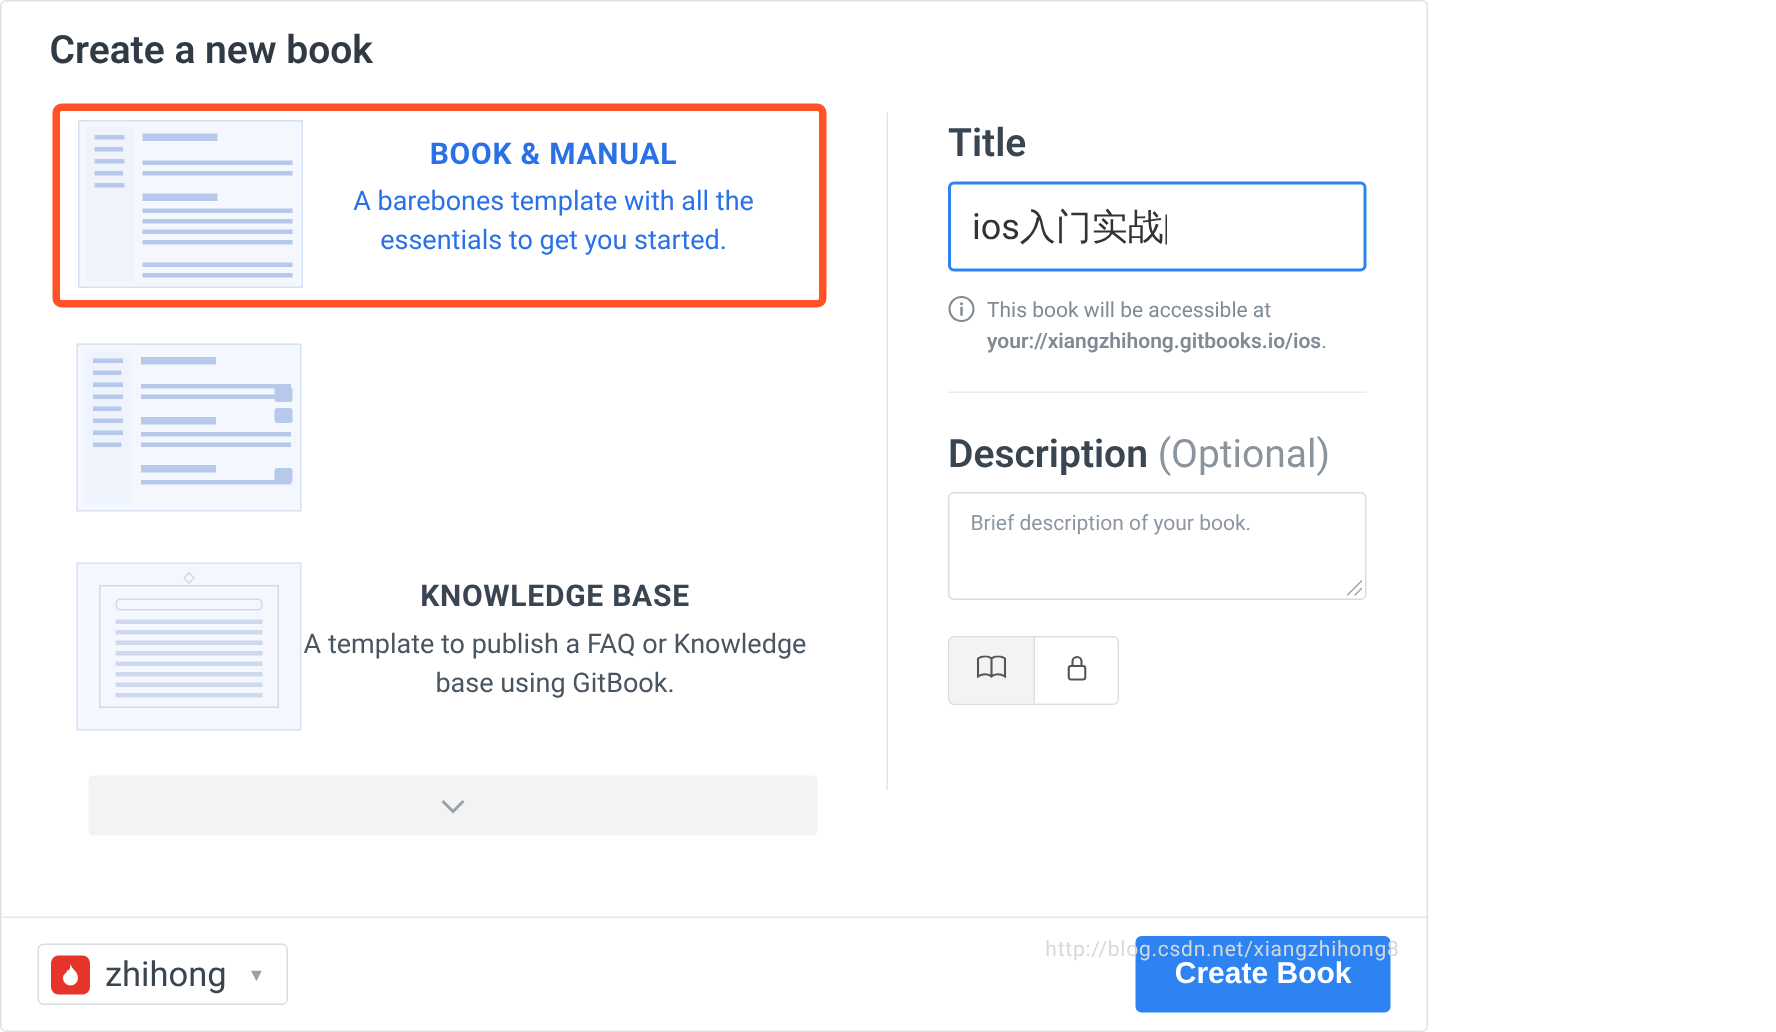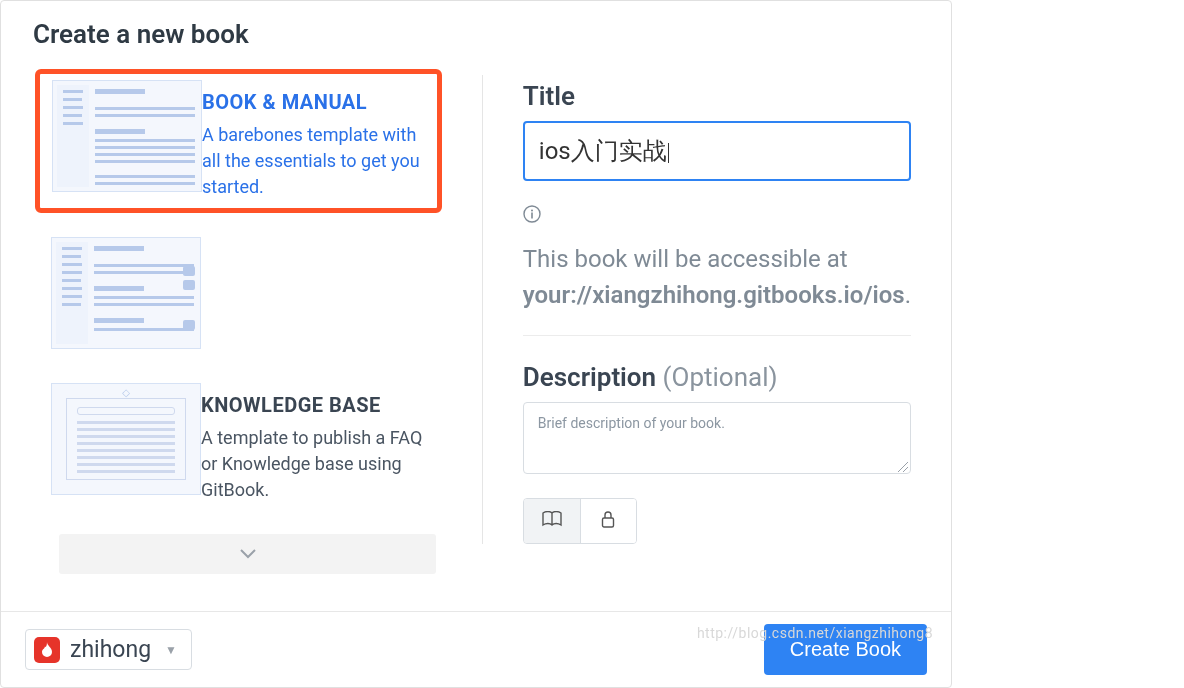--- a/index.html
+++ b/index.html
@@ -52,20 +52,21 @@
     padding-top: 12px;
     padding-right: 10px;
   }
 
   .template {
     display: flex;
     padding: 10px 12px 10px 16px;
     border-radius: 6px;
     margin-bottom: 14px;
     cursor: pointer;
+    text-align: center;
   }
   .template.selected {
     border: 5px solid #ff5227;
     padding: 6px 10px 8px 12px;
   }
   .thumb {
     width: 150px;
     height: 112px;
     border: 1px solid #d6e2f5;
     background: #f4f7fd;
@@ -154,24 +155,23 @@
     font-size: 24px;
     color: #333;
     outline: none;
     margin-bottom: 16px;
   }
   .text-input .cursor { display:inline-block; width:1px; height:20px; background:#333; vertical-align:middle; margin-left:1px;}
   .hint {
     display: flex;
     gap: 8px;
     color: #7f8a95;
-    font-size: 24px;
+    font-size: 14px;
     line-height: 1.5;
     margin-bottom: 22px;
-    flex-direction: column;
   }
   .hint b { font-weight: 600; }
   .hr { height:1px; background:#ececec; margin-bottom: 26px; }
 
   .textarea {
     width: 100%;
     min-height: 72px;
     border: 1px solid #d8dde2;
     border-radius: 4px;
     padding: 12px 14px;
@@ -217,21 +217,21 @@
     cursor:pointer;
   }
   .owner-logo {
     width:26px; height:26px; border-radius:5px;
     background:#e6342a; display:flex; align-items:center; justify-content:center;
     color:#fff;
   }
   .owner-name { font-size:23px; color:#3a4552; }
   .caret { color:#9aa1a9; font-size:12px; margin-left:4px;}
   .create-btn {
-    background:#2e83f3; color:#fff; font-size:20px; font-weight:400;
+    background:#2e83f3; color:#fff; font-size:20px; font-weight:700;
     border:none; border-radius:4px; padding: 14px 26px; cursor:pointer;
   }
   .watermark {
     position:absolute; right:18px; bottom:46px; color:#d8d8d8; font-size:14px; letter-spacing:0.5px;
     pointer-events:none;
   }
   .info-icon { flex-shrink:0; }
 </style>
 </head>
 <body>

